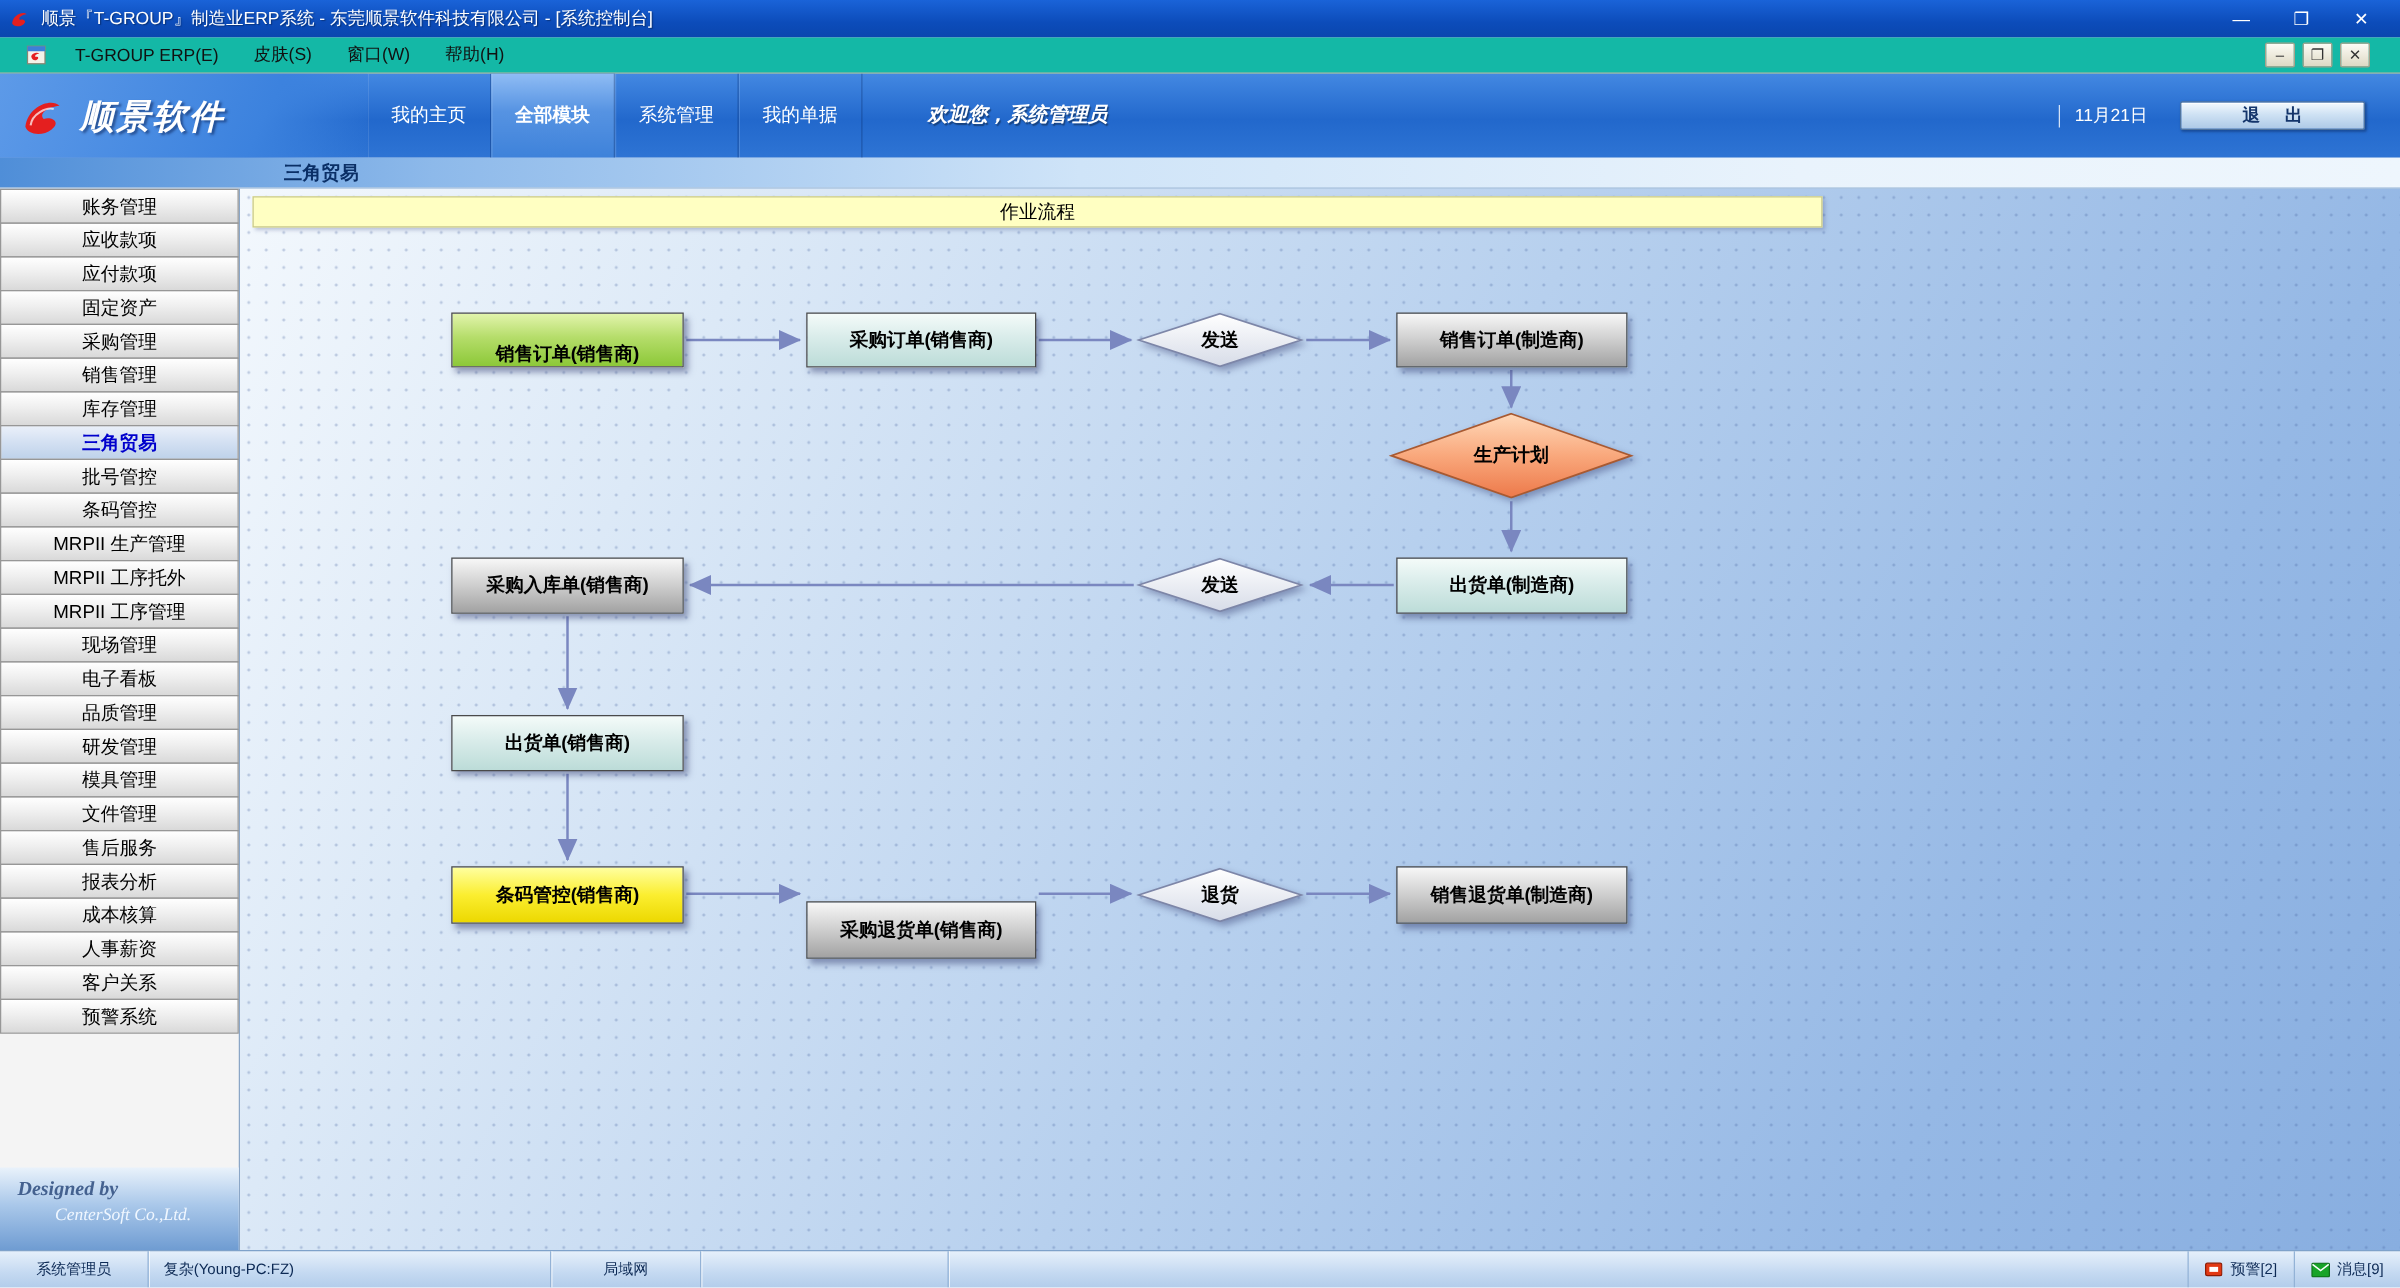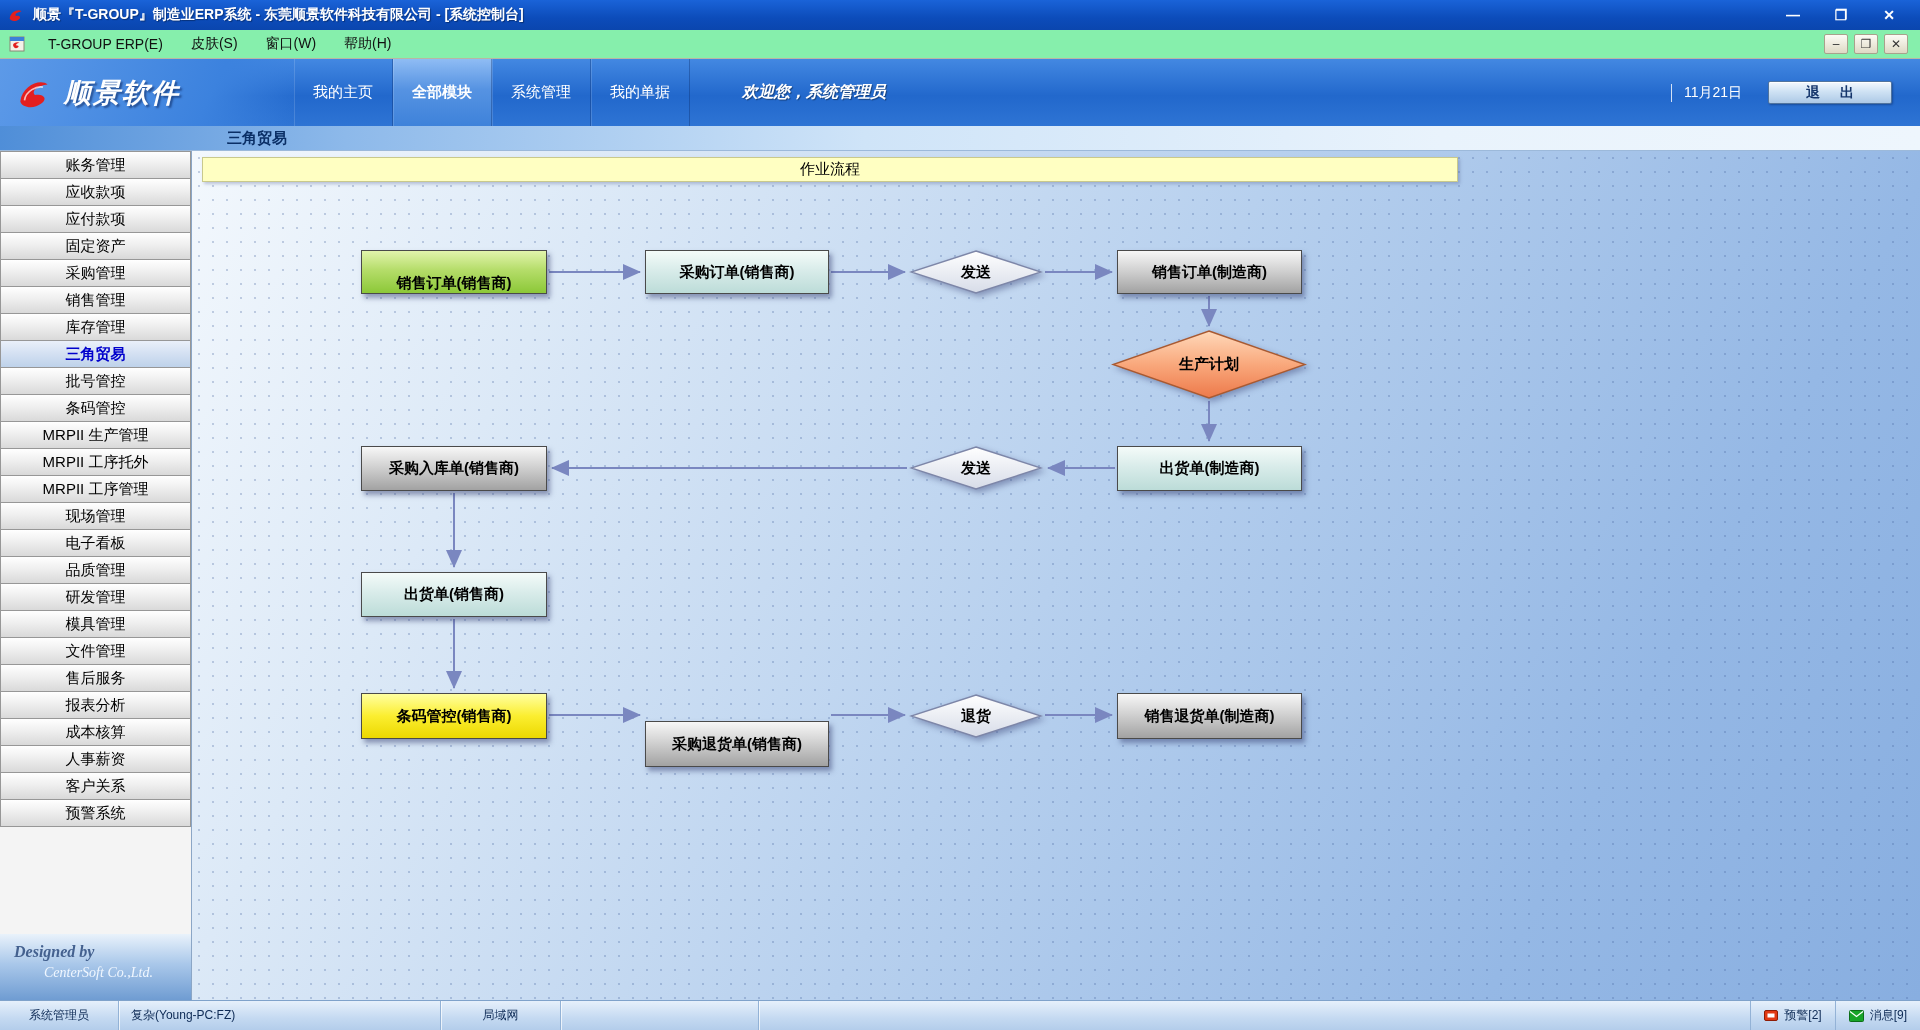--- a/index.html
+++ b/index.html
@@ -3,50 +3,50 @@
 <meta charset="utf-8">
 <style>
   * { box-sizing: border-box; margin: 0; padding: 0; }
   html,body { width:1920px; height:1030px; overflow:hidden; }
   body { font-family:"Liberation Sans", sans-serif; }
 
   .window { position:relative; width:1920px; height:1030px; background:#dfe8f2; display:flex; flex-direction:column; }
 
   
   .titlebar { height:30px; background:linear-gradient(180deg,#1a63d8 0%,#0c4cba 60%,#0a46ae 100%);
-    display:flex; align-items:center; padding:0 6px; color:#fff; font-size:14px; flex:0 0 auto;font-weight:bold; }
+    display:flex; align-items:center; padding:0 6px; color:#fff; font-size:14px; flex:0 0 auto; }
   .titlebar .app-icon { width:20px; height:20px; margin-right:7px; display:flex; align-items:center; justify-content:center; }
   .title-text { white-space:nowrap; text-shadow:1px 1px 1px rgba(0,0,0,.35); }
   .win-controls { margin-left:auto; display:flex; gap:14px; padding-right:8px; }
   .wc { width:34px; height:22px; display:flex; align-items:center; justify-content:center; color:#fff; font-size:14px; cursor:pointer; }
 
   
-  .menubar { height:29px; background:#86efac; border-bottom:1px solid #bab6a4; display:flex; align-items:center;
-    font-size:14px; color:#111; flex:0 0 auto; padding:0 6px; }
+  .menubar { height:29px; background:#14b8a6; border-bottom:1px solid #bab6a4; display:flex; align-items:center;
+    font-size:14px; color:#111; flex:0 0 auto; padding:0 18px; }
   .menubar .mdi-icon { width:18px; height:18px; margin:0 8px 0 2px; display:flex; align-items:center; justify-content:center; }
   .menu-item { padding:0 14px; height:100%; display:flex; align-items:center; cursor:pointer; }
   .mdi-controls { margin-left:auto; display:flex; gap:6px; padding-right:6px; }
   .mdi-btn { width:24px; height:20px; display:flex; align-items:center; justify-content:center; font-size:12px; color:#333;
     background:linear-gradient(#fdfcf6,#ded9c4); border:1px solid #a8a28c; border-radius:2px; cursor:pointer; }
 
   
   .header { height:67px; background:linear-gradient(180deg,#4388e2 0%,#2268cc 55%,#2e74d4 100%);
     display:flex; align-items:center; flex:0 0 auto; position:relative; }
   .brand { width:294px; height:100%; display:flex; align-items:center; padding-left:14px; gap:8px;
     background:linear-gradient(115deg,#5d9ae8 0%,#3c82de 70%,rgba(60,130,222,0) 100%); }
   .brand-swoosh { width:42px; height:42px; }
   .brand-text { color:#fff; font-size:27px; font-weight:bold; letter-spacing:2px; text-shadow:2px 2px 2px rgba(0,20,70,.5); font-style:italic; }
   .tabs { display:flex; height:100%; }
   .tab { height:100%; display:flex; align-items:center; padding:0 19px; color:#fff; font-size:15px;
     border-right:1px solid rgba(10,40,100,.35); box-shadow:inset 1px 0 rgba(255,255,255,.15); cursor:pointer; white-space:nowrap; }
   .tab.active { background:linear-gradient(180deg,#8fbcf4 0%,#5693e2 45%,#3e82da 100%); font-weight:bold; }
   .welcome { margin-left:52px; color:#fff; font-size:16px; font-weight:bold; font-style:italic; text-shadow:1px 1px 1px rgba(0,0,0,.4); white-space:nowrap; }
   .header-right { margin-left:auto; display:flex; align-items:center; gap:26px; padding-right:28px; }
   .header-date { color:#fff; font-size:14px; border-left:1px solid rgba(255,255,255,.8); padding-left:12px; white-space:nowrap; }
-  .exit-btn { width:124px; height:23px; display:flex; align-items:center; justify-content:center;
+  .exit-btn { width:148px; height:23px; display:flex; align-items:center; justify-content:center;
     background:linear-gradient(#f4f9fe,#cfe2f4 45%,#adc9e6); border:1px solid #51749e; border-radius:2px;
     color:#14356b; font-weight:bold; font-size:14px; letter-spacing:8px; padding-left:8px; cursor:pointer;
     box-shadow:inset 0 1px 0 #fff, 1px 1px 2px rgba(0,20,60,.35); }
 
   
   .subheader { height:25px; flex:0 0 auto; display:flex; align-items:center;
     background:linear-gradient(90deg,#4f8ed8 0%,#8db9ea 18%,#cfe4f8 45%,#e9f3fc 75%,#eef6fd 100%);
     border-bottom:1px solid #9cb9da; }
   .subheader .module-title { margin-left:227px; font-size:15px; font-weight:bold; color:#0a2f66; }
 

